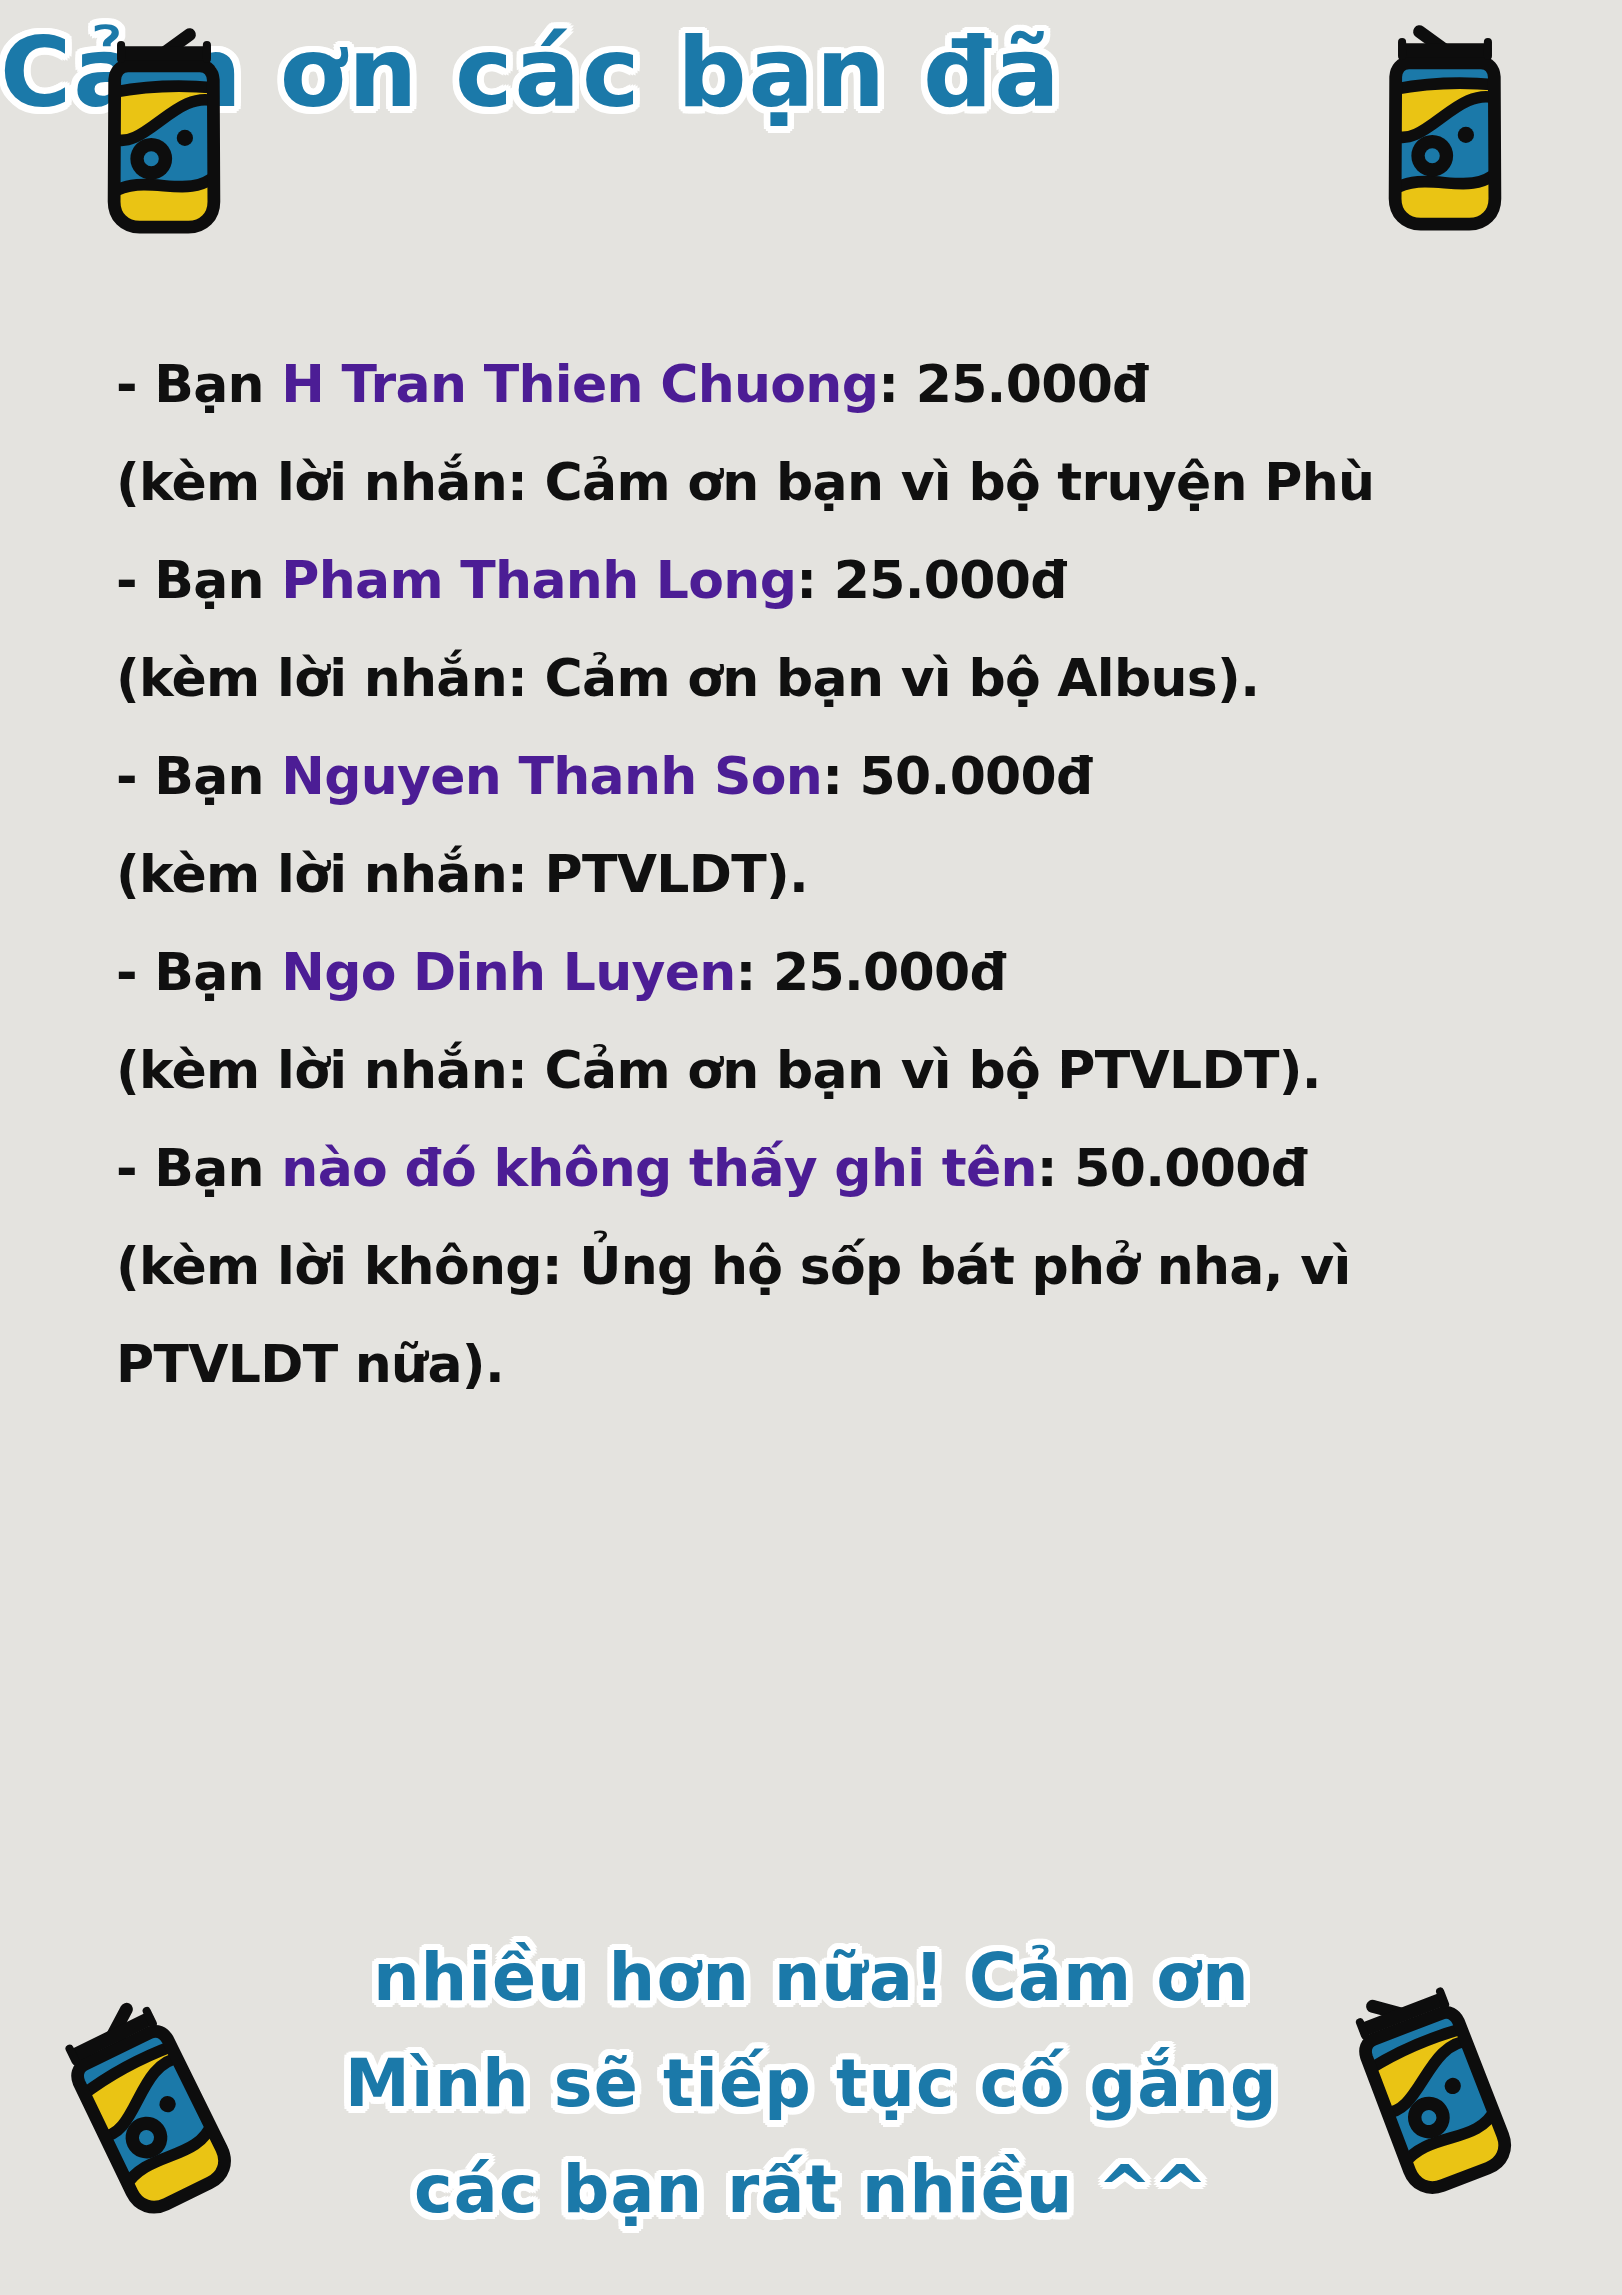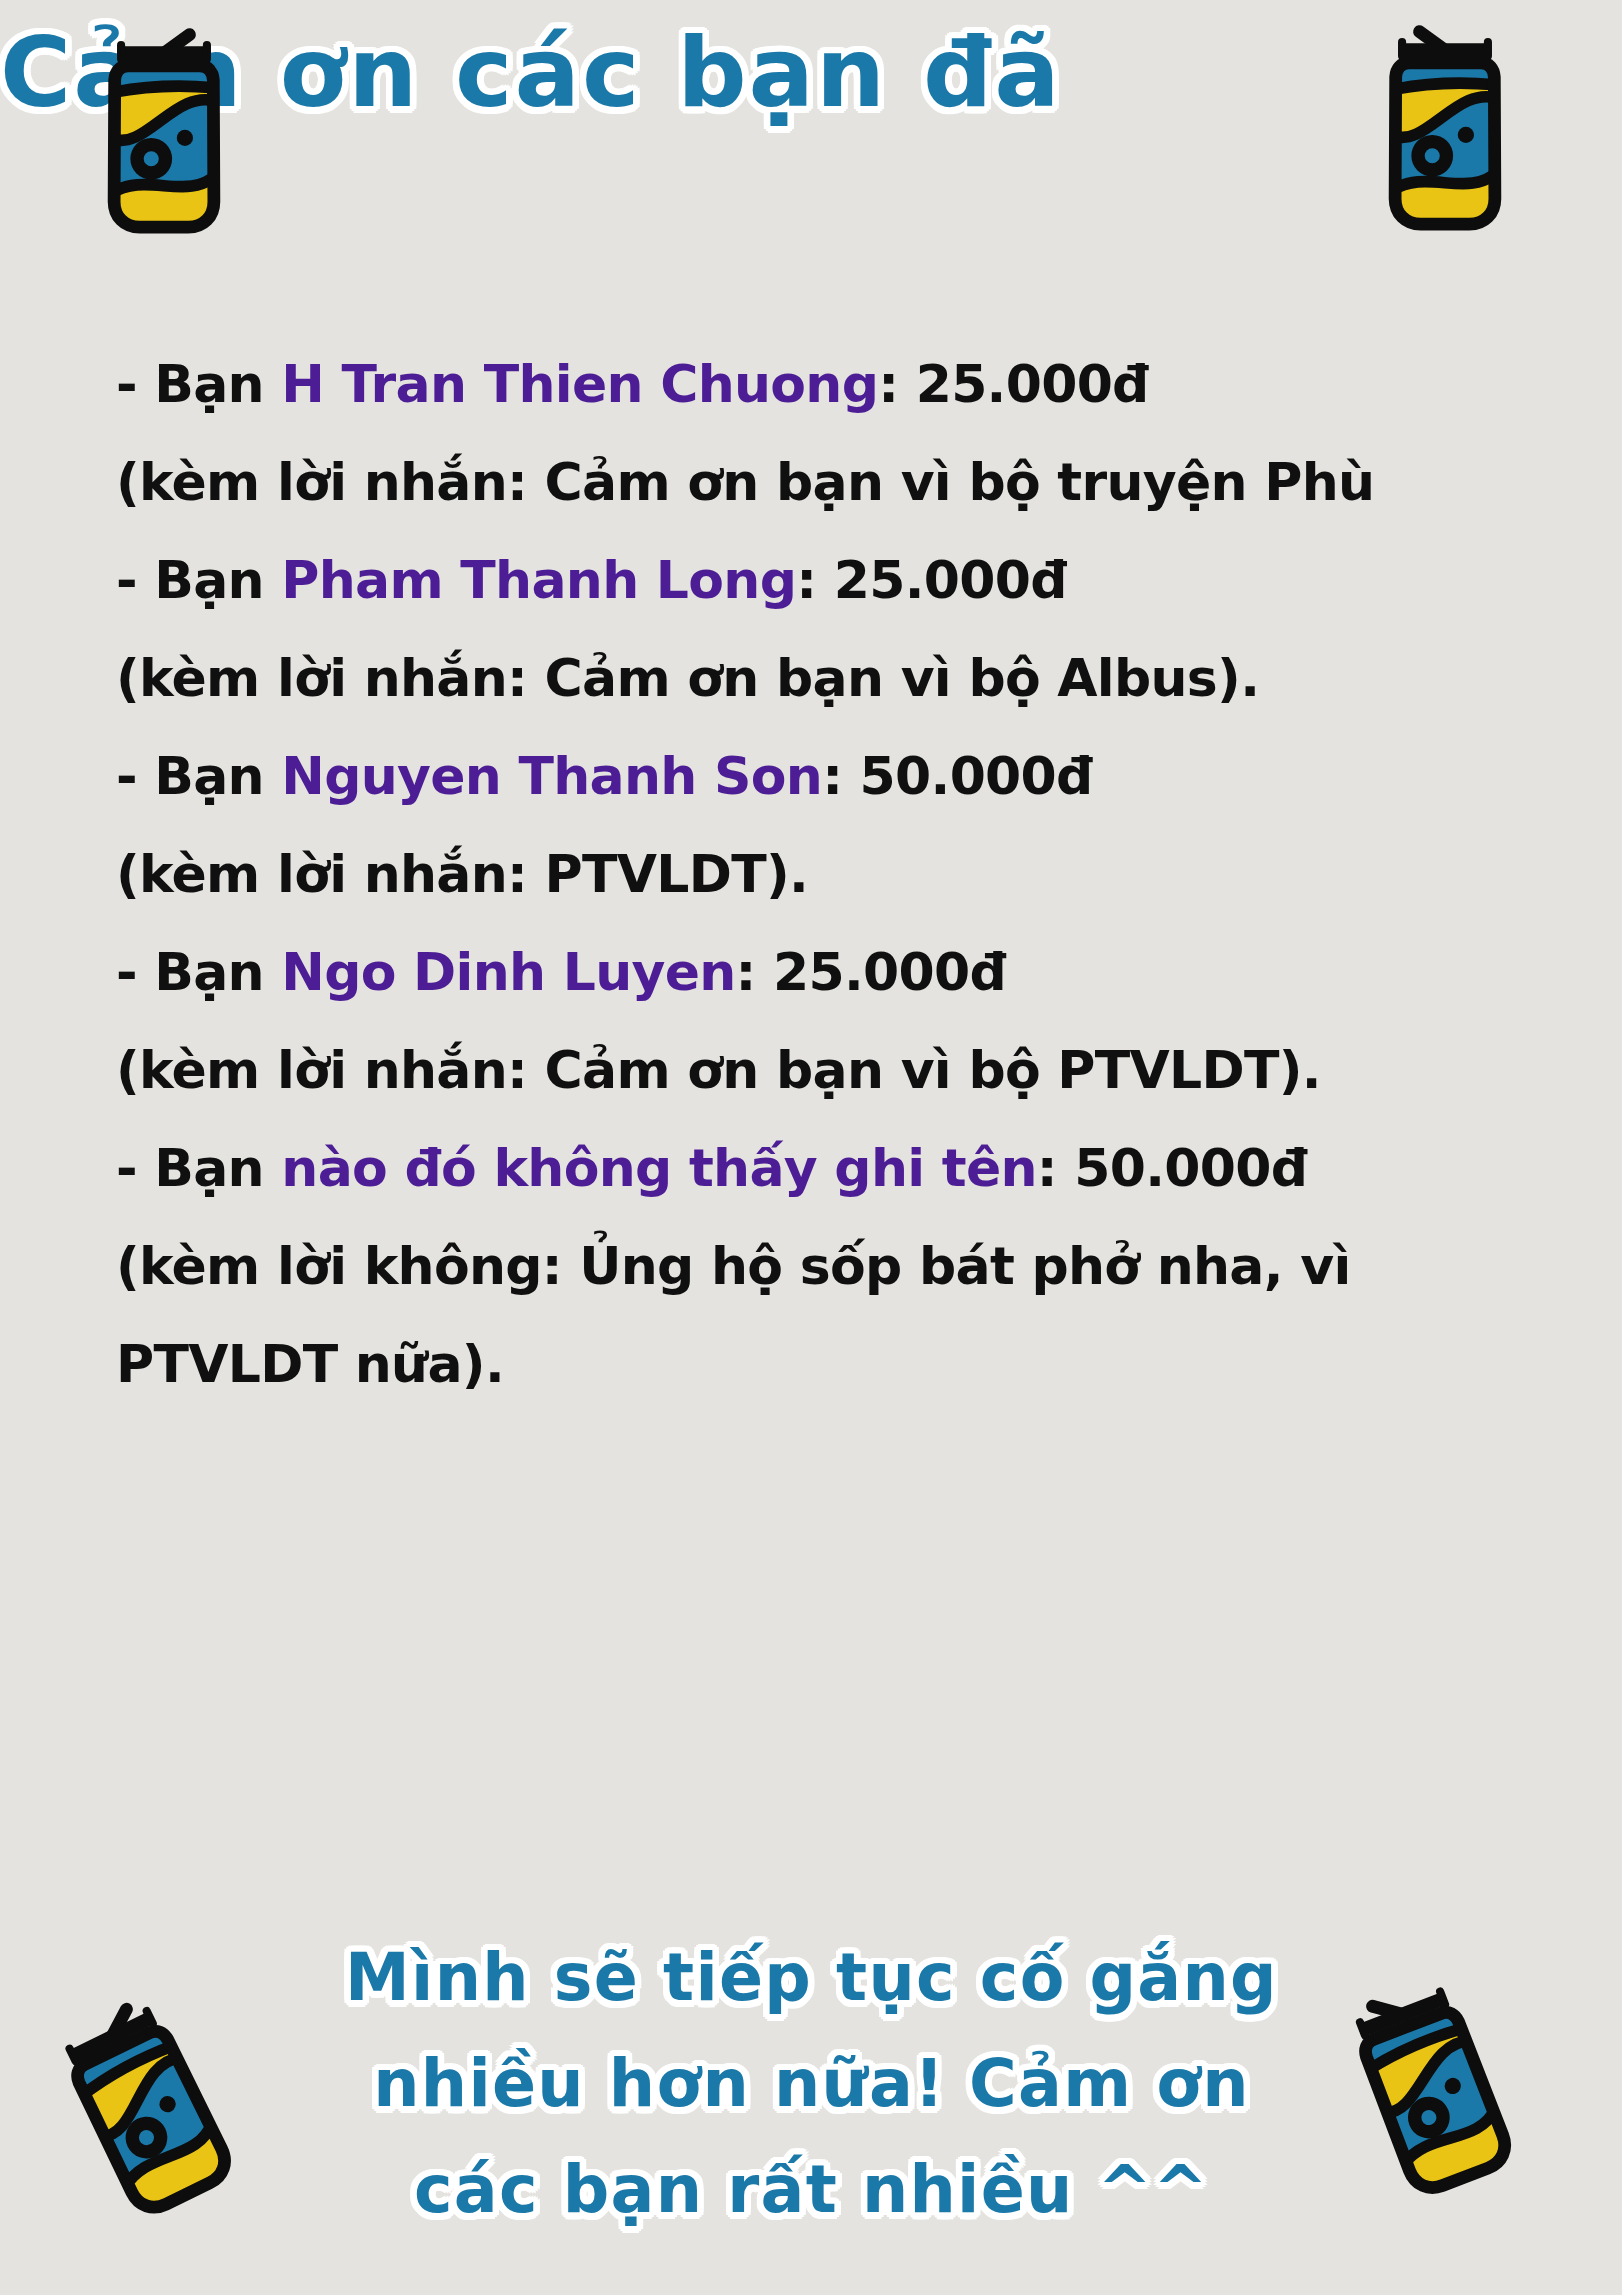--- a/index.html
+++ b/index.html
@@ -71,22 +71,22 @@
     <div class="line"><span>- Bạn </span><span class="blue">Ngo Dinh Luyen</span><span>: 25.000đ</span></div>
     <div class="line">(kèm lời nhắn: Cảm ơn bạn vì bộ PTVLDT).</div>
 
     <div class="line"><span>- Bạn </span><span class="blue">nào đó không thấy ghi tên</span><span>: 50.000đ</span></div>
     <div class="line">(kèm lời không: Ủng hộ sốp bát phở nha, vì</div>
     <div class="line">PTVLDT nữa).</div>
 
   </div>
 
   <div class="footer outlined">
+    <div>nhiều hơn nữa! Cảm ơn</div>
     <div>Mình sẽ tiếp tục cố gắng</div>
-    <div>nhiều hơn nữa! Cảm ơn</div>
     <div>các bạn rất nhiều ^^</div>
   </div>
 
   <div class="can can-top-left">
     <svg viewBox="0 0 200 370" xmlns="http://www.w3.org/2000/svg">
       <defs>
           <clipPath id="c1">
             <path d="M38,72 H162 C176,72 184,82 185,96 L186,306 C186,332 168,350 142,350 H58 C32,350 14,332 14,306 L15,96 C16,82 24,72 38,72 Z"></path>
           </clipPath>
         </defs>

